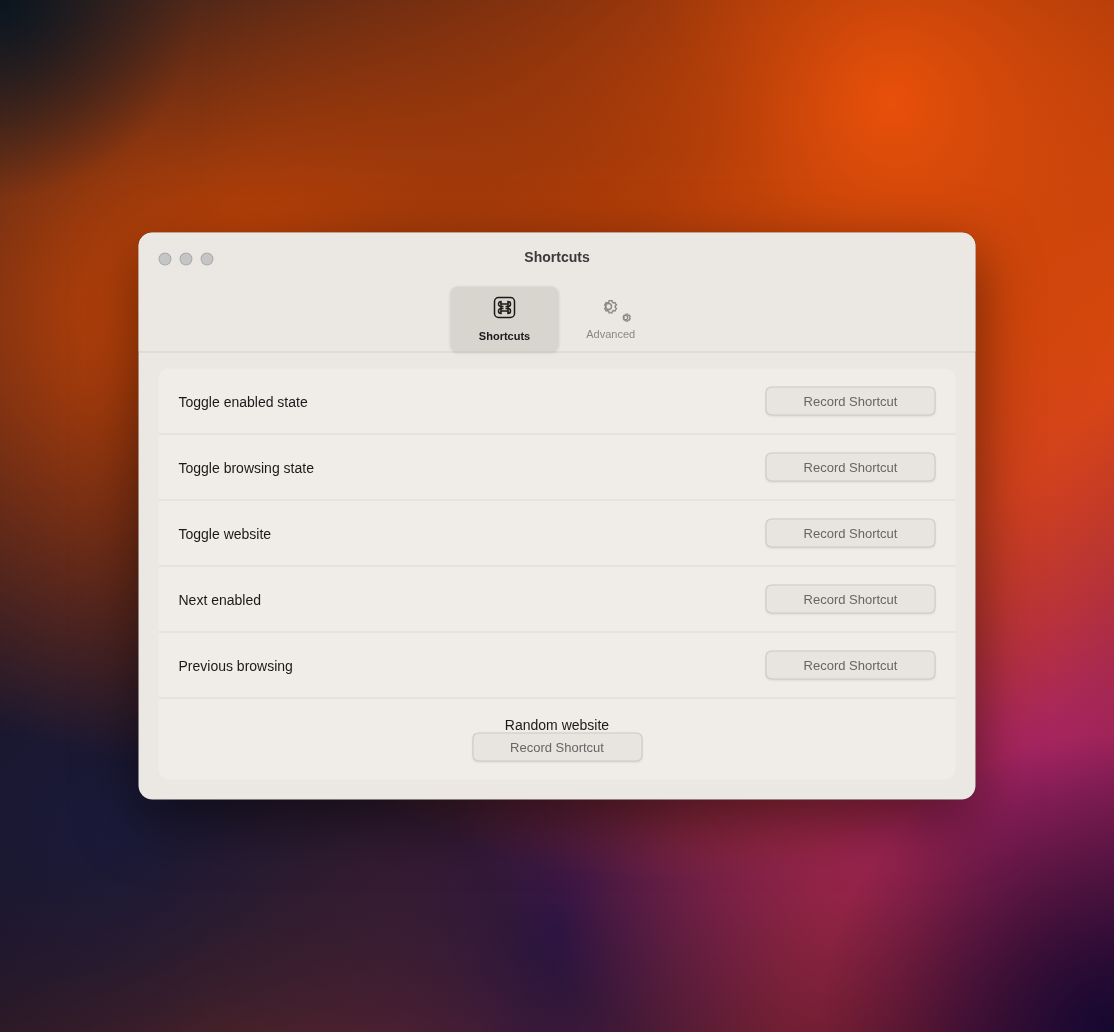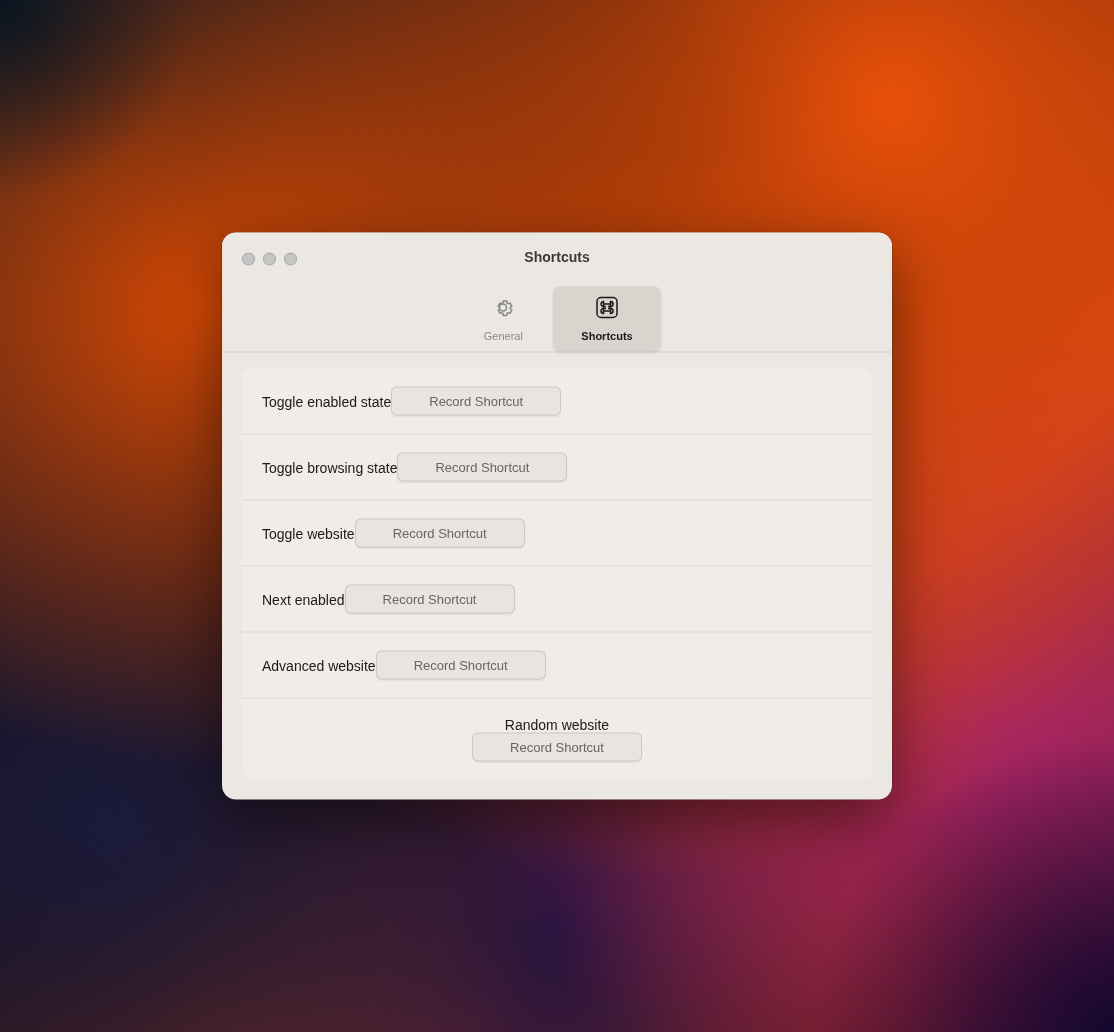--- a/index.html
+++ b/index.html
@@ -40,21 +40,21 @@
       bottom: 0; right: 0;
       width: 300px; height: 300px;
       background: radial-gradient(ellipse at bottom right, #150830 0%, transparent 70%);
     }
 
     .window-wrapper {
       position: absolute;
       top: 50%;
       left: 50%;
       transform: translate(-50%, -50%);
-      width: 670px;
+      width: 837px;
     }
 
     .window {
       background: #ebe8e3;
       border-radius: 14px;
       box-shadow: 0 20px 60px rgba(0,0,0,0.5), 0 0 0 0.5px rgba(0,0,0,0.2);
       overflow: hidden;
     }
 
     
@@ -153,20 +153,21 @@
 
     .shortcuts-list {
       background: #f0ece7;
       border-radius: 10px;
       overflow: hidden;
     }
 
     .shortcut-row {
       display: flex;
       align-items: center;
+      justify-content: space-between;
       padding: 18px 20px;
       border-bottom: 1px solid rgba(0,0,0,0.08);
     }
 
     .shortcut-row:last-child {
       border-bottom: none;
       flex-direction: column;
     }
 
     .shortcut-name {
@@ -209,44 +210,50 @@
       <div class="traffic-lights">
         <div class="traffic-light tl-close"></div>
         <div class="traffic-light tl-minimize"></div>
         <div class="traffic-light tl-maximize"></div>
       </div>
       <div class="window-title">Shortcuts</div>
     </div>
 
     <div class="toolbar">
 
-      <div class="tab-item">
-        <span class="tab-icon">
-          <svg width="26" height="26" viewBox="0 0 26 26" fill="none" xmlns="http://www.w3.org/2000/svg">
-            <path d="M13 16.5a3.5 3.5 0 1 0 0-7 3.5 3.5 0 0 0 0 7z" stroke="#888" stroke-width="1.5" fill="none"></path>
-            <path d="M21.2 10.6l-1.1-1.9-1.8.5c-.4-.3-.8-.6-1.3-.8l-.3-1.9h-3.4l-.3 1.9c-.5.2-.9.5-1.3.8l-1.8-.5-1.7 2.9 1.4 1.3c0 .3-.1.5-.1.8s0 .5.1.8l-1.4 1.3 1.7 2.9 1.8-.5c.4.3.8.6 1.3.8l.3 1.9h3.4l.3-1.9c.5-.2.9-.5 1.3-.8l1.8.5 1.7-2.9-1.4-1.3c0-.3.1-.5.1-.8s0-.5-.1-.8l1.4-1.3z" stroke="#888" stroke-width="1.5" fill="none"></path>
-          </svg>
-        </span>
-        <span class="tab-label">General</span>
-      </div>
 
       <div class="tab-item active">
         <span class="tab-icon">
           <svg width="26" height="26" viewBox="0 0 26 26" fill="none" xmlns="http://www.w3.org/2000/svg">
             <rect x="3" y="3" width="20" height="20" rx="4" stroke="#1a1a1a" stroke-width="1.5" fill="none"></rect>
             <path d="M9.5 9.5h7v7h-7z" stroke="#1a1a1a" stroke-width="1.5" fill="none"></path>
             <path d="M9.5 9.5V7a2.5 2.5 0 0 0-2.5 2.5 2.5 2.5 0 0 0 2.5 2.5h2.5" stroke="#1a1a1a" stroke-width="1.5" fill="none"></path>
             <path d="M16.5 9.5V7a2.5 2.5 0 0 1 2.5 2.5 2.5 2.5 0 0 1-2.5 2.5h-2.5" stroke="#1a1a1a" stroke-width="1.5" fill="none"></path>
             <path d="M9.5 16.5V19A2.5 2.5 0 0 1 7 16.5 2.5 2.5 0 0 1 9.5 14h2.5" stroke="#1a1a1a" stroke-width="1.5" fill="none"></path>
             <path d="M16.5 16.5V19a2.5 2.5 0 0 0 2.5-2.5 2.5 2.5 0 0 0-2.5-2.5h-2.5" stroke="#1a1a1a" stroke-width="1.5" fill="none"></path>
           </svg>
         </span>
         <span class="tab-label">Shortcuts</span>
       </div>
 
+      <div class="tab-item">
+        <span class="tab-icon">
+          <div class="advanced-icon-wrapper">
+            <svg width="24" height="24" viewBox="0 0 24 24" fill="none" xmlns="http://www.w3.org/2000/svg">
+              <path d="M12 15a3 3 0 1 0 0-6 3 3 0 0 0 0 6z" stroke="#888" stroke-width="1.4" fill="none"></path>
+              <path d="M19.4 9.6l-.9-1.6-1.6.4c-.3-.3-.7-.5-1.1-.7l-.3-1.6h-2.9l-.3 1.6c-.4.2-.8.4-1.1.7l-1.6-.4-1.4 2.5 1.2 1.1c0 .3-.1.5-.1.7s0 .4.1.7L8.2 14l1.4 2.5 1.6-.4c.3.3.7.5 1.1.7l.3 1.6h2.9l.3-1.6c.4-.2.8-.4 1.1-.7l1.6.4 1.4-2.5-1.2-1.1c0-.3.1-.5.1-.7s0-.4-.1-.7l1.3-1.1z" stroke="#888" stroke-width="1.4" fill="none"></path>
+            </svg>
+            <svg style="position:absolute;bottom:-2px;right:-8px;" width="14" height="14" viewBox="0 0 14 14" fill="none" xmlns="http://www.w3.org/2000/svg">
+              <path d="M7 9.2a2.2 2.2 0 1 0 0-4.4 2.2 2.2 0 0 0 0 4.4z" stroke="#888" stroke-width="1.2" fill="none"></path>
+              <path d="M11.4 5.6l-.5-.9-.9.2c-.2-.2-.4-.3-.7-.4l-.2-1h-1.6l-.2 1c-.3.1-.5.3-.7.4l-.9-.2-.8 1.4.7.6c0 .2-.1.3-.1.4s0 .3.1.4l-.7.6.8 1.4.9-.2c.2.2.4.3.7.4l.2 1h1.6l.2-1c.3-.1.5-.3.7-.4l.9.2.8-1.4-.7-.6c0-.2.1-.3.1-.4s0-.3-.1-.4l.7-.5z" stroke="#888" stroke-width="1.2" fill="none"></path>
+            </svg>
+          </div>
+        </span>
+        <span class="tab-label">Advanced</span>
+      </div>
 
     </div>
 
     <div class="divider-line"></div>
 
     <div class="content">
       <div class="shortcuts-list">
 
         <div class="shortcut-row">
           <span class="shortcut-name">Toggle enabled state</span>
@@ -262,21 +269,21 @@
           <span class="shortcut-name">Toggle website</span>
           <button class="record-btn">Record Shortcut</button>
         </div>
 
         <div class="shortcut-row">
           <span class="shortcut-name">Next enabled</span>
           <button class="record-btn">Record Shortcut</button>
         </div>
 
         <div class="shortcut-row">
-          <span class="shortcut-name">Advanced website</span>
+          <span class="shortcut-name">Previous browsing</span>
           <button class="record-btn">Record Shortcut</button>
         </div>
 
         <div class="shortcut-row">
           <span class="shortcut-name">Random website</span>
           <button class="record-btn">Record Shortcut</button>
         </div>
 
       </div>
     </div>

